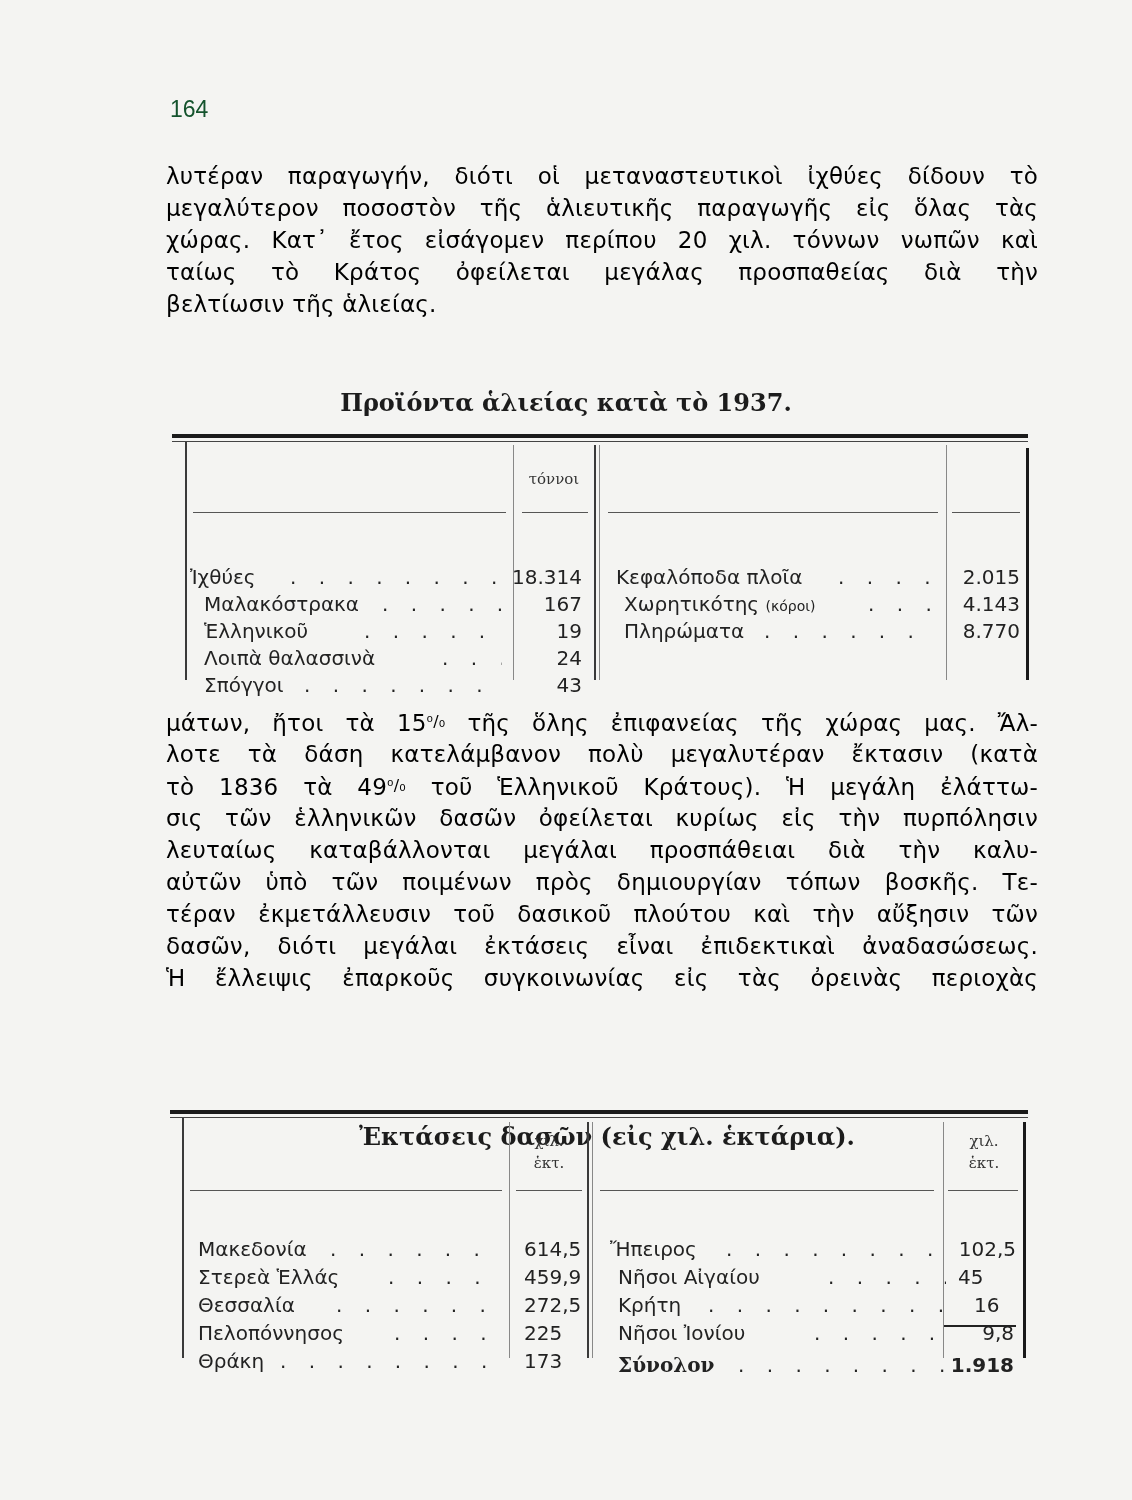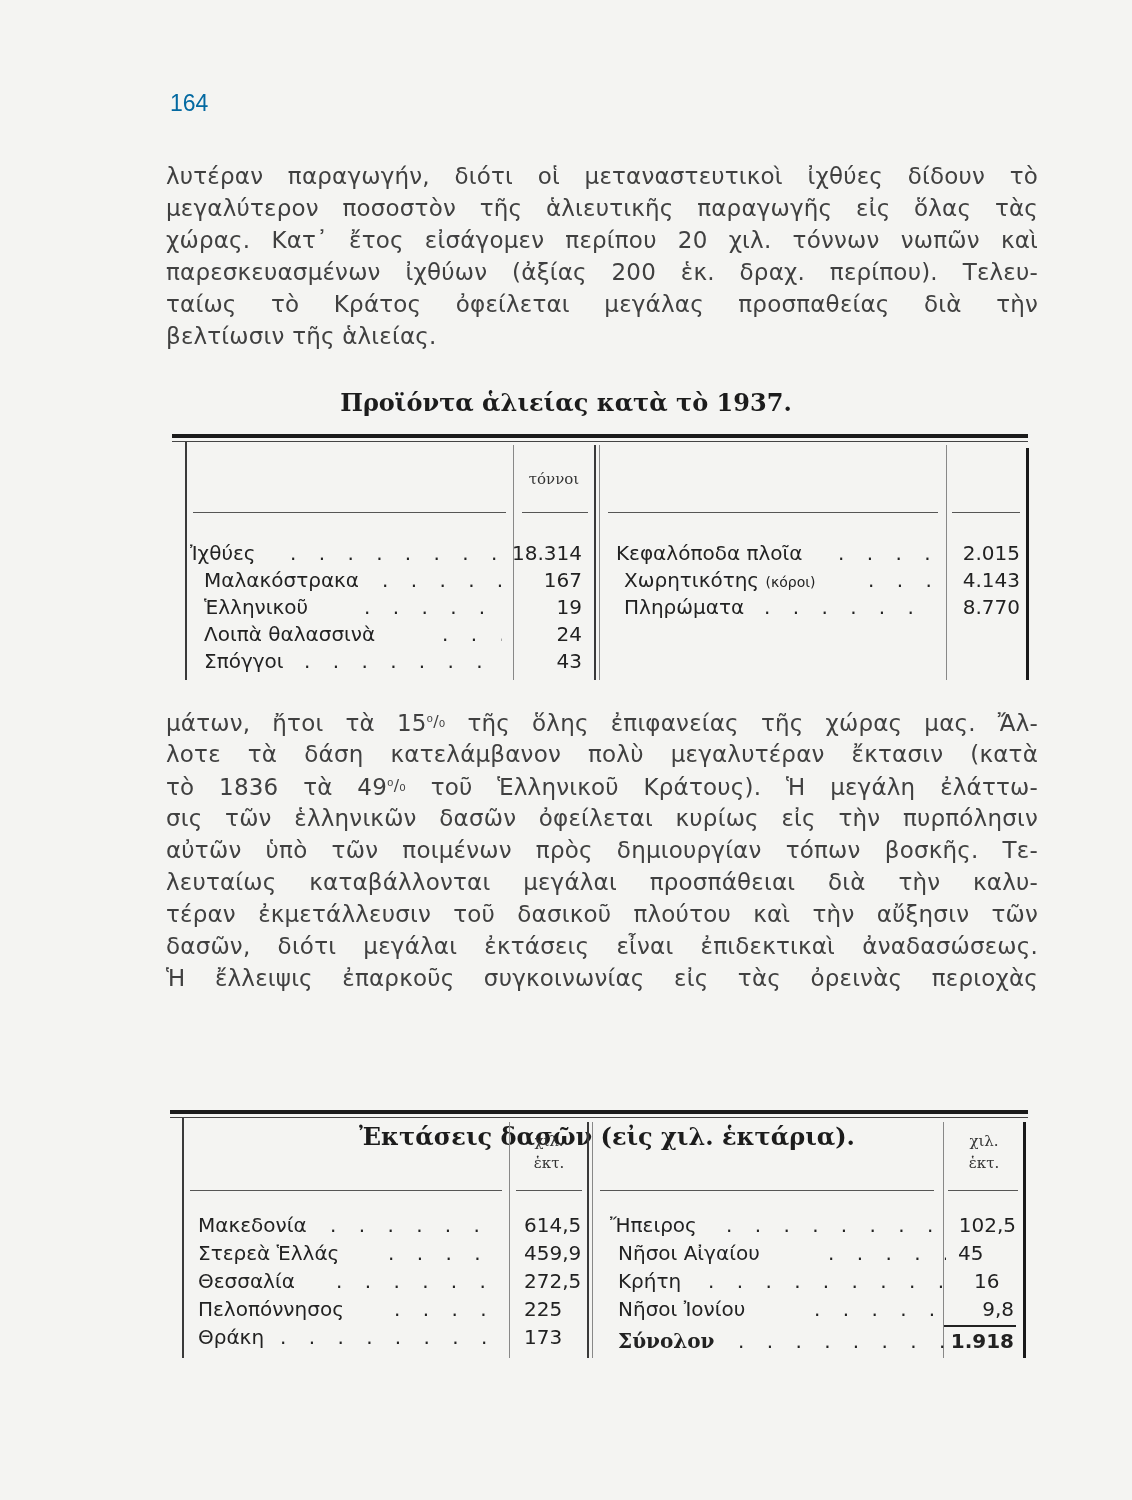--- a/index.html
+++ b/index.html
@@ -5,29 +5,29 @@
     html, body { margin: 0; padding: 0; }
     body {
       width: 1132px; height: 1500px;
       background: #f4f4f2;
       color: #1e1e1e;
       font-family: "DejaVu Sans", sans-serif;
       position: relative;
       overflow: hidden;
     }
     .page-number {
-      position: absolute; left: 170px; top: 90px;
+      position: absolute; left: 170px; top: 96px;
       font-family: "Liberation Sans", sans-serif;
-      font-size: 23px; color: #0369a1;
+      font-size: 23px; color: #14532d;
     }
     .para {
       position: absolute; left: 166px; width: 872px;
       font-family: "DejaVu Sans", sans-serif;
       font-size: 23px; letter-spacing: 0.2px;
-      color: #404040;
+      color: #000000;
     }
     .para .line {
       display: block; height: 32px; line-height: 32px;
       white-space: nowrap; text-align: justify; text-align-last: justify;
     }
     .para .line.last { text-align-last: left; }
     .para .line.indent { padding-left: 60px; }
     .run-in { font-family: "DejaVu Serif", serif; font-weight: normal; }
     .pct { font-size: 16px; vertical-align: 4px; }
     .title {
@@ -40,21 +40,21 @@
     .vline { position: absolute; width: 2px; background: #3a3a3a; }
     .vline.thin { width: 1px; background: #888; }
     .vline.bold { width: 3px; background: #1a1a1a; }
     .hdash { position: absolute; height: 1px; background: #555; }
     .cell-head {
       position: absolute; font-family: "DejaVu Serif", serif;
       font-size: 15px; color: #333; text-align: center; line-height: 22px;
     }
     .row {
       position: absolute; height: 27px; line-height: 27px;
-      font-family: "DejaVu Sans", sans-serif; font-size: 20px; color: #222;
+      font-family: "DejaVu Sans", sans-serif; font-size: 20px; color: #222; margin-top: 24px;
     }
     .row .label { position: absolute; left: 0; white-space: nowrap; }
     .row .dots {
       position: absolute; white-space: nowrap; overflow: hidden;
       letter-spacing: 8px; color: #222;
     }
     .row .value { position: absolute; text-align: right; white-space: nowrap; }
     .row .value.left { text-align: left; }
     .bold-label { font-family: "DejaVu Serif", serif; font-weight: bold; }
     .bold-value { font-weight: bold; }
@@ -62,21 +62,20 @@
   </style>
 </head>
 <body>
 
 <div class="page-number">164</div>
 
 <div class="para" style="top:160px;">
   <span class="line">λυτέραν παραγωγήν, διότι οἱ μεταναστευτικοὶ ἰχθύες δίδουν τὸ</span>
   <span class="line">μεγαλύτερον ποσοστὸν τῆς ἁλιευτικῆς παραγωγῆς εἰς ὅλας τὰς</span>
   <span class="line">χώρας. Κατ᾽ ἔτος εἰσάγομεν περίπου 20 χιλ. τόννων νωπῶν καὶ</span>
-  <span class="line">παρεσκευασμένων ἰχθύων (ἀξίας 200 ἑκ. δραχ. περίπου). Τελευ-</span>
   <span class="line">ταίως τὸ Κράτος ὀφείλεται μεγάλας προσπαθείας διὰ τὴν</span>
   <span class="line last">βελτίωσιν τῆς ἁλιείας.</span>
 </div>
 
 <div class="title" style="top:388px;">Προϊόντα ἁλιείας κατὰ τὸ 1937.</div>
 
 <div>
   <div class="rule-thick" style="left:172px; top:434px; width:856px;"></div>
   <div class="rule-thin" style="left:172px; top:441px; width:856px;"></div>
   <div class="vline" style="left:185px; top:442px; height:238px;"></div>
@@ -133,22 +132,22 @@
     <span class="dots" style="left:140px; width:174px;">. . . . . . . . . . . . . . .</span>
     <span class="value" style="left:322px; width:74px;">8.770</span>
   </div>
 </div>
 
 <div class="para" style="top:706px;">
   <span class="line"><span>μάτων, ἤτοι τὰ 15</span><span class="pct">⁰/₀</span><span> τῆς ὅλης ἐπιφανείας τῆς χώρας μας. Ἄλ-</span></span>
   <span class="line">λοτε τὰ δάση κατελάμβανον πολὺ μεγαλυτέραν ἔκτασιν (κατὰ</span>
   <span class="line"><span>τὸ 1836 τὰ 49</span><span class="pct">⁰/₀</span><span> τοῦ Ἑλληνικοῦ Κράτους). Ἡ μεγάλη ἐλάττω-</span></span>
   <span class="line">σις τῶν ἑλληνικῶν δασῶν ὀφείλεται κυρίως εἰς τὴν πυρπόλησιν</span>
+  <span class="line">λευταίως καταβάλλονται μεγάλαι προσπάθειαι διὰ τὴν καλυ-</span>
   <span class="line">αὐτῶν ὑπὸ τῶν ποιμένων πρὸς δημιουργίαν τόπων βοσκῆς. Τε-</span>
-  <span class="line">λευταίως καταβάλλονται μεγάλαι προσπάθειαι διὰ τὴν καλυ-</span>
   <span class="line">τέραν ἐκμετάλλευσιν τοῦ δασικοῦ πλούτου καὶ τὴν αὔξησιν τῶν</span>
   <span class="line">δασῶν, διότι μεγάλαι ἐκτάσεις εἶναι ἐπιδεκτικαὶ ἀναδασώσεως.</span>
   <span class="line">Ἡ ἔλλειψις ἐπαρκοῦς συγκοινωνίας εἰς τὰς ὀρεινὰς περιοχὰς</span>
 </div>
 
 <div class="title" style="top:1122px;padding-left:41px;">Ἐκτάσεις δασῶν (εἰς χιλ. ἑκτάρια).</div>
 
 <div>
   <div class="rule-thick" style="left:170px; top:1110px; width:858px;"></div>
   <div class="rule-thin" style="left:170px; top:1117px; width:858px;"></div>

